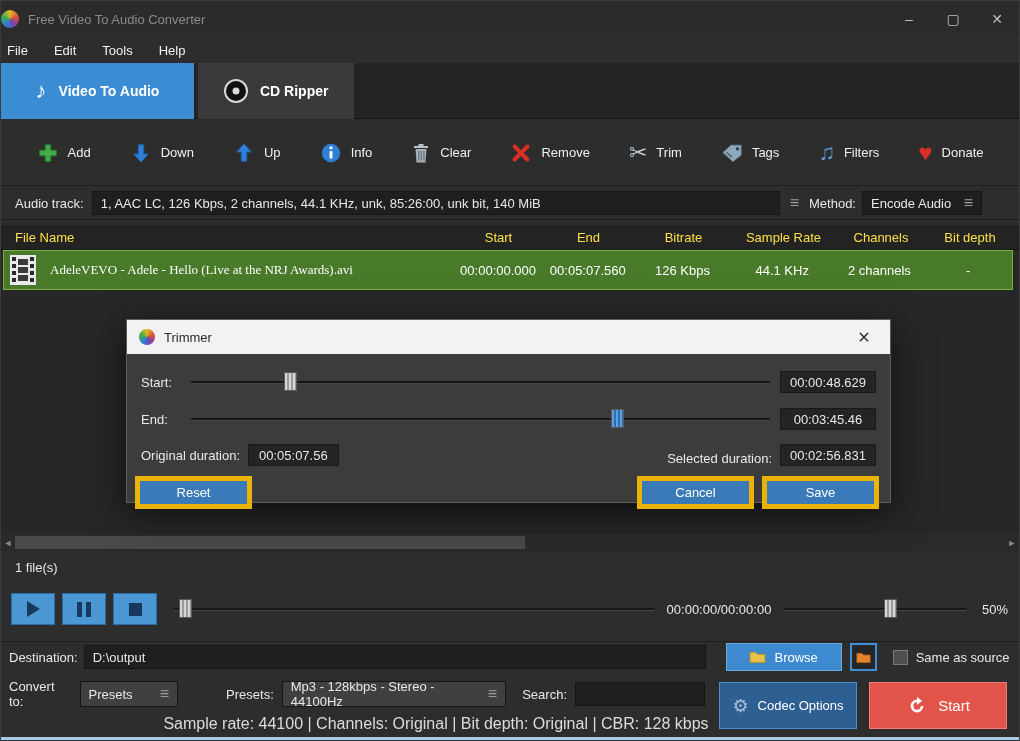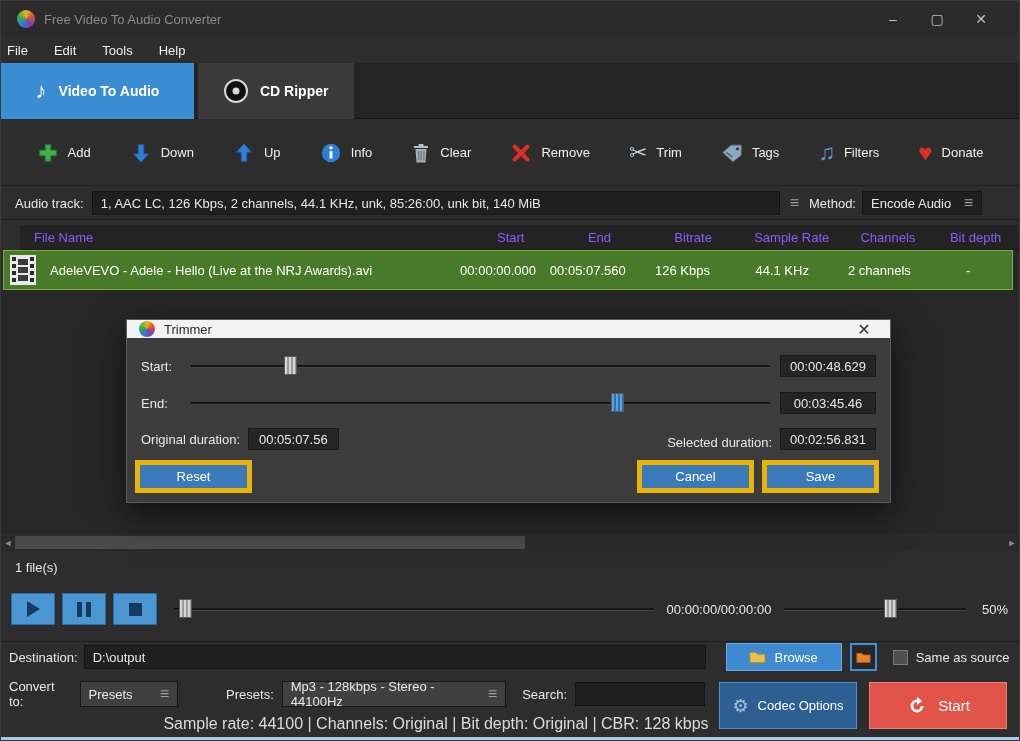--- a/index.html
+++ b/index.html
@@ -4,21 +4,21 @@
 <style>
   * { box-sizing: border-box; margin: 0; padding: 0; }
   html,body { background:#1a1a1a; }
   .app {
     position: relative; width: 1020px; height: 741px;
     background: #2d2d2d; color: #e8e8e8;
     font-family: "Liberation Sans", sans-serif; font-size: 13px;
     overflow: hidden; border: 1px solid #3a3a3a;
   }
   
-  .titlebar { position:absolute; top:0; left:0; right:0; height:36px; background:#2b2b2b; display:flex; align-items:center; padding:0 16px; }
+  .titlebar { position:absolute; top:0; left:0; right:0; height:36px; background:#2b2b2b; display:flex; align-items:center; padding:0 0; }
   .app-icon { width:18px; height:18px; border-radius:50%; background: conic-gradient(#e5b622,#d94f3c,#7a3fb0,#2f7fd6,#3fae49,#e5b622); margin-right:9px; flex:none;}
   .title-text { color:#8a8a8a; font-size:13px; }
   .win-controls { margin-left:auto; display:flex; }
   .win-btn { width:44px; height:30px; display:flex; align-items:center; justify-content:center; color:#c0c0c0; font-size:14px; }
   
   .menubar { position:absolute; top:36px; left:0; right:0; height:26px; display:flex; align-items:center; padding:0 6px; gap:26px; }
   .menu-item { color:#f0f0f0; }
   
   .tabstrip { position:absolute; top:62px; left:0; right:0; height:56px; background:#242424; display:flex; gap:4px; border-bottom:1px solid #141414; }
   .tab { height:56px; display:flex; align-items:center; gap:12px; padding:0 26px; font-size:14px; font-weight:bold; color:#fff; }
@@ -33,26 +33,26 @@
   .glyph-icon { font-size:22px; line-height:1; }
   
   .audiotrack-row { position:absolute; top:186px; left:0; right:0; height:33px; display:flex; align-items:center; padding:0 14px; border-bottom:1px solid #1f1f1f; }
   .dark-box { background:#1f1f1f; border:1px solid #161616; height:24px; display:flex; align-items:center; padding:0 8px; color:#e8e8e8; }
   .at-input { width:688px; margin-left:8px; }
   .hamburger { color:#9aa0a6; font-size:16px; margin:0 10px; }
   .method-box { width:120px; justify-content:space-between; margin-left:6px; }
   .method-box .hamburger { margin:0; }
   
   .list-area { position:absolute; top:249px; left:0; right:0; height:284px; background:#272727; }
-  .table-head { position:absolute; top:224px; left:0; right:0; height:25px; display:flex; align-items:center; background:#232323; border-bottom:1px solid #191919; color:#8b5cf6;margin-left:19px; }
+  .table-head { position:absolute; top:224px; left:0; right:0; height:25px; display:flex; align-items:center; background:#232323; border-bottom:1px solid #191919; color:#fde047; }
   .col-name { width:455px; padding-left:14px; }
   .col { text-align:center; }
   .c-start{width:85px}.c-end{width:95px}.c-bitrate{width:95px}.c-sample{width:105px}.c-channels{width:90px}.c-bitdepth{width:88px}
   .file-row { position:absolute; top:249px; left:2px; width:1010px; height:40px; display:flex; align-items:center; background:#497a29; border:1px solid #76b043; color:#fff; }
-  .row-name { width:453px; display:flex; align-items:center; gap:14px; padding-left:6px; }
+  .row-name { width:453px; display:flex; align-items:center; gap:14px; padding-left:6px;font-family:Liberation Serif, serif; }
   
   .hscroll { position:absolute; top:533px; left:0; right:0; height:17px; background:#2a2a2a; }
   .hs-arrow { position:absolute; top:0; width:14px; height:17px; display:flex; align-items:center; justify-content:center; color:#8a8a8a; font-size:9px; }
   .hs-left { left:0; } .hs-right { right:0; }
   .hs-thumb { position:absolute; left:14px; top:2px; width:510px; height:13px; background:#4a4a4a; }
   
   .filecount { position:absolute; top:559px; left:14px; }
   .player { position:absolute; top:588px; left:0; right:0; height:40px; display:flex; align-items:center; padding:0 10px; }
   .pbtn { width:44px; height:32px; background:#4a97d4; border:1px solid #2d6da5; display:flex; align-items:center; justify-content:center; margin-right:7px; flex:none; }
   .play-shape { width:0; height:0; border-left:13px solid #17395e; border-top:8px solid transparent; border-bottom:8px solid transparent; }
@@ -83,21 +83,21 @@
   .preset-box { width:228px; margin-left:8px; }
   .search-label { margin-left:16px; }
   .search-input { width:130px; margin-left:8px; background:#1f1f1f; border:1px solid #151515; height:24px; color:#e8e8e8; padding:0 8px; font-family:"Liberation Sans",sans-serif; font-size:13px; }
   .codec-btn { position:absolute; left:718px; top:681px; width:138px; height:47px; background:#2e5f93; border:1px solid #4a90d9; display:flex; align-items:center; justify-content:center; gap:9px; color:#fff; }
   .gear-glyph { font-size:18px; color:#a7c0d4; }
   .start-btn { position:absolute; left:868px; top:681px; width:138px; height:47px; background:#e2544a; border:1px solid #ef8078; display:flex; align-items:center; justify-content:center; gap:10px; color:#fff; font-size:15px; }
   .footer-summary { position:absolute; top:714px; left:130px; width:610px; text-align:center; color:#dcdcdc; font-size:16px; }
   .bottom-edge { position:absolute; left:0; right:0; bottom:0; height:3px; background:#a9c7e7; }
   
   .trimmer { position:absolute; left:125px; top:318px; width:765px; height:184px; background:#3c3c3c; border:1px solid #5d5d5d; box-shadow:0 10px 34px rgba(0,0,0,0.65); z-index:10; }
-  .trim-titlebar { height:18px; background:#f2f2f2; display:flex; align-items:center; padding:0 12px; color:#2a2a2a; }
+  .trim-titlebar { height:34px; background:#f2f2f2; display:flex; align-items:center; padding:0 12px; color:#2a2a2a; }
   .trim-title { margin-left:9px; }
   .trim-close { margin-left:auto; color:#333; font-size:16px; width:28px; text-align:center; }
   .trim-body { position:relative; height:149px; }
   .trim-row { position:absolute; left:14px; right:14px; height:20px; display:flex; align-items:center; }
   .row-start { top:18px; } .row-end { top:55px; }
   .trim-label { width:40px; }
   .trim-slider { flex:1; margin:0 10px; }
   .trim-value { width:96px; height:22px; background:#242424; border:1px solid #191919; display:flex; align-items:center; justify-content:center; flex:none; }
   .dur-left { position:absolute; left:14px; top:90px; display:flex; align-items:center; gap:8px; }
   .dur-right { position:absolute; right:14px; top:90px; display:flex; align-items:flex-end; gap:8px; }

